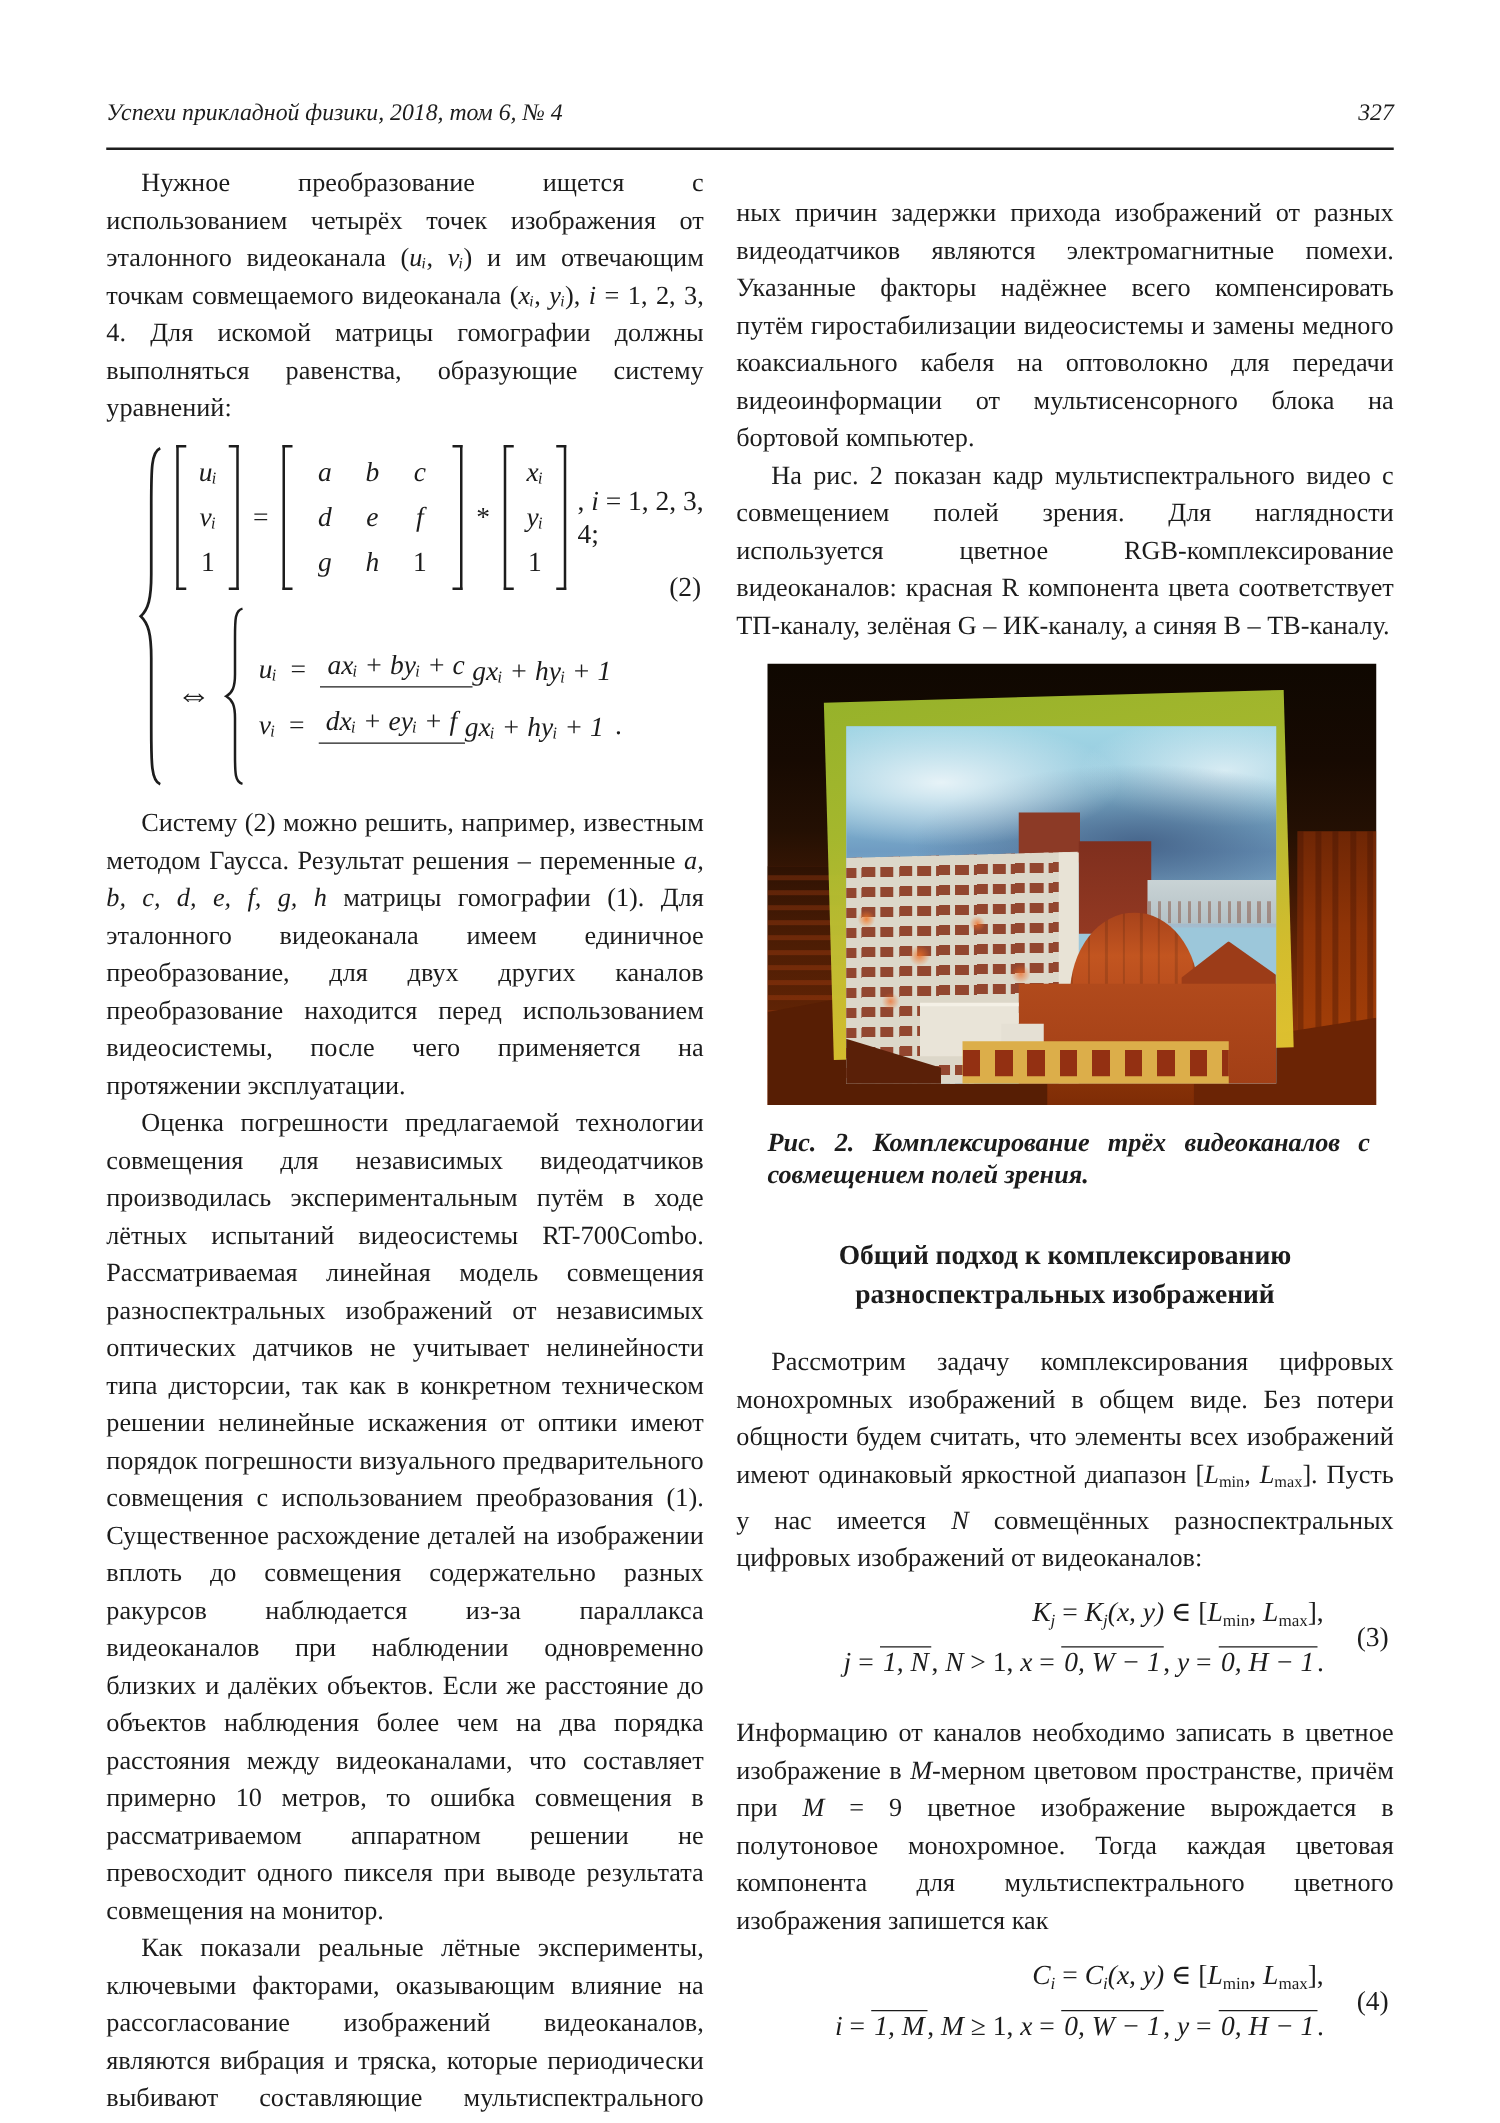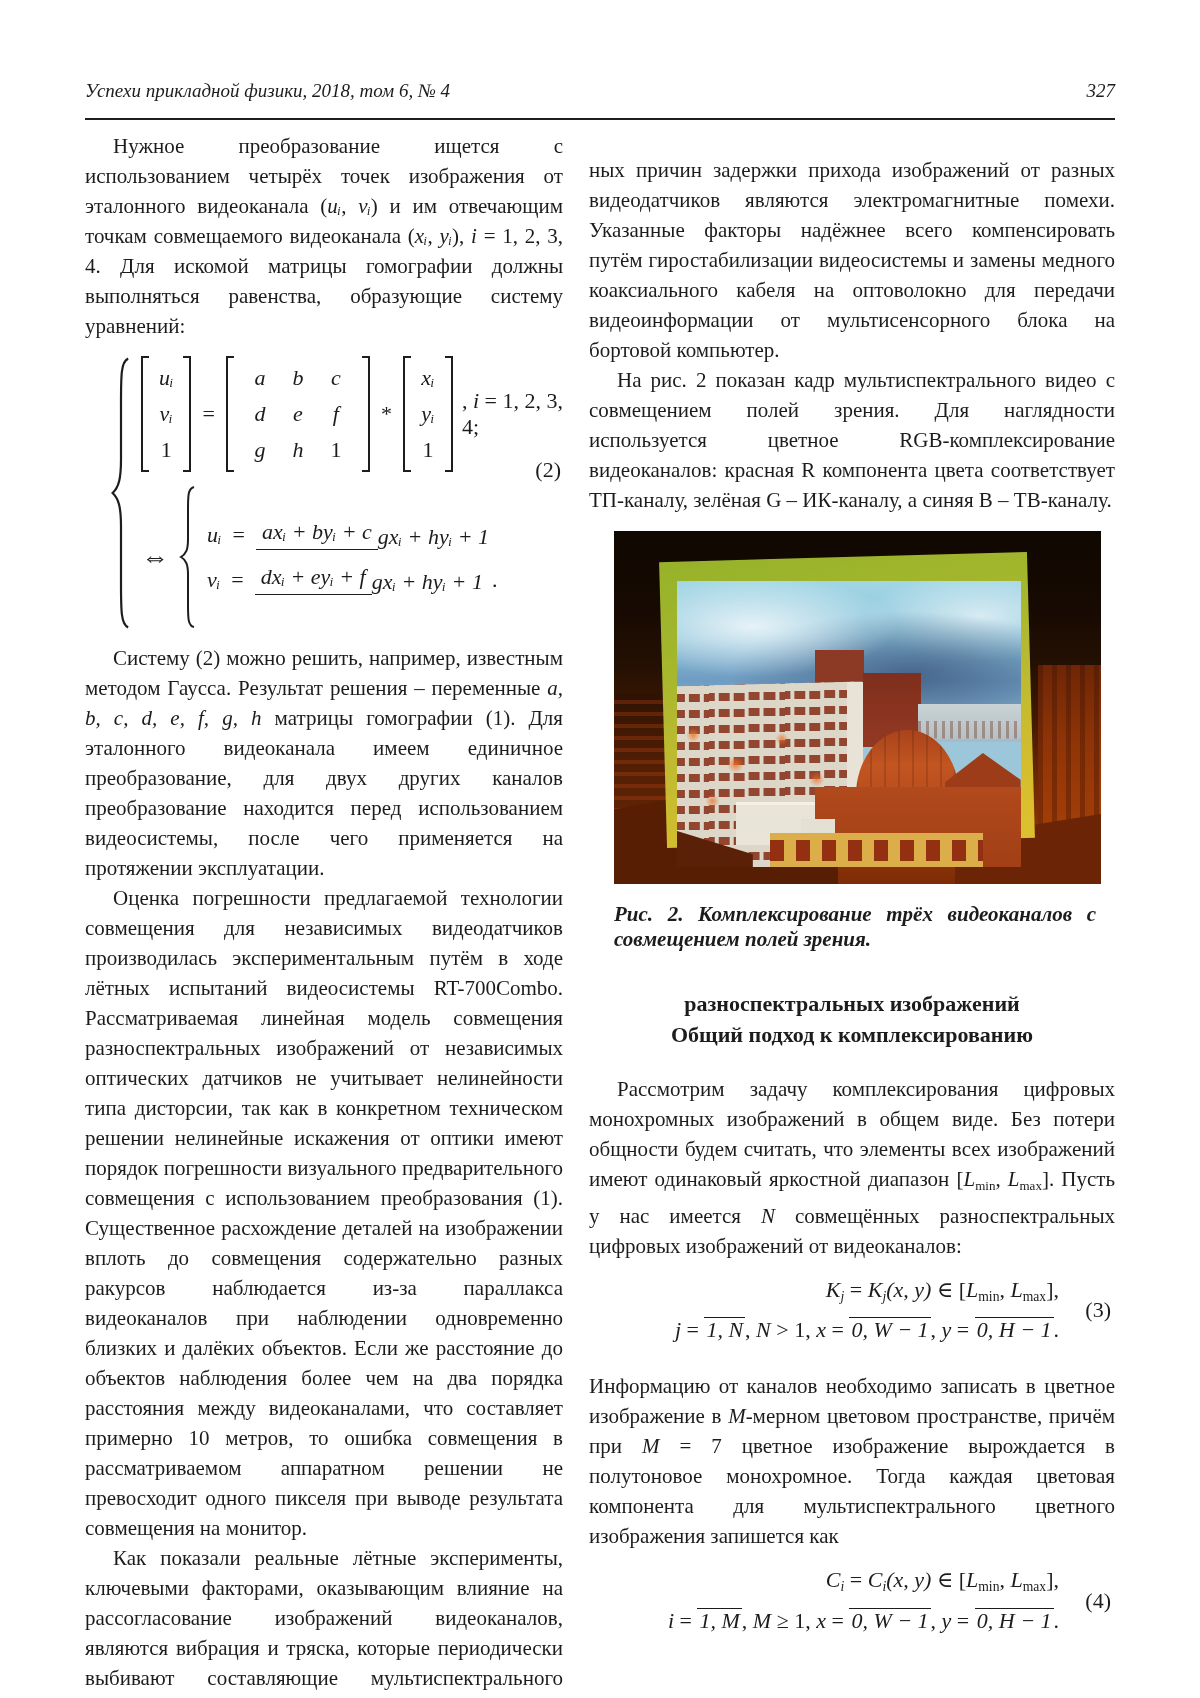--- a/index.html
+++ b/index.html
@@ -262,35 +262,35 @@
             <div class="white-low2"></div>
             <div class="win-band"></div>
             <div class="fg-roof"></div>
           </div>
         </div>
       </div>
 
       <div class="caption"><span>Рис. 2.</span><span> Комплексирование трёх видеоканалов с совмещением полей зрения.</span></div>
 
       <div class="secthead">
+        <div>Общий подход к комплексированию</div>
         <div>разноспектральных изображений</div>
-        <div>Общий подход к комплексированию</div>
       </div>
 
       <p class="body"><span>Рассмотрим задачу комплексирования цифровых монохромных изображений в общем виде. Без потери общности будем считать, что элементы всех изображений имеют одинаковый яркостной диапазон [</span><span class="mi">L</span><sub>min</sub><span>, </span><span class="mi">L</span><sub>max</sub><span>]. Пусть у нас имеется </span><span class="mi">N</span><span> совмещённых разноспектральных цифровых изображений от видеоканалов:</span></p>
 
       <div class="eqc">
         <div class="eqlines">
           <div class="eqline"><span class="mi">K</span><sub class="mi">j</sub><span> = </span><span class="mi">K</span><sub class="mi">j</sub><span class="mi">(x, y)</span><span> ∈ [</span><span class="mi">L</span><sub>min</sub><span>, </span><span class="mi">L</span><sub>max</sub><span>],</span></div>
           <div class="eqline"><span class="mi">j</span><span> = </span><span class="ov mi">1, N</span><span>, </span><span class="mi">N</span><span> &gt; 1, </span><span class="mi">x</span><span> = </span><span class="ov mi">0, W − 1</span><span>, </span><span class="mi">y</span><span> = </span><span class="ov mi">0, H − 1</span><span>.</span></div>
         </div>
         <span class="eq-num">(3)</span>
       </div>
 
-      <p class="body noind"><span>Информацию от каналов необходимо записать в цветное изображение в </span><span class="mi">M</span><span>-мерном цветовом пространстве, причём при </span><span class="mi">M</span><span> = 7 цветное изображение вырождается в полутоновое монохромное. Тогда каждая цветовая компонента для мультиспектрального цветного изображения запишется как</span></p>
+      <p class="body noind"><span>Информацию от каналов необходимо записать в цветное изображение в </span><span class="mi">M</span><span>-мерном цветовом пространстве, причём при </span><span class="mi">M</span><span> = 9 цветное изображение вырождается в полутоновое монохромное. Тогда каждая цветовая компонента для мультиспектрального цветного изображения запишется как</span></p>
 
       <div class="eqc">
         <div class="eqlines">
           <div class="eqline"><span class="mi">C</span><sub class="mi">i</sub><span> = </span><span class="mi">C</span><sub class="mi">i</sub><span class="mi">(x, y)</span><span> ∈ [</span><span class="mi">L</span><sub>min</sub><span>, </span><span class="mi">L</span><sub>max</sub><span>],</span></div>
           <div class="eqline"><span class="mi">i</span><span> = </span><span class="ov mi">1, M</span><span>, </span><span class="mi">M</span><span> ≥ 1, </span><span class="mi">x</span><span> = </span><span class="ov mi">0, W − 1</span><span>, </span><span class="mi">y</span><span> = </span><span class="ov mi">0, H − 1</span><span>.</span></div>
         </div>
         <span class="eq-num">(4)</span>
       </div>
 
     </div>

